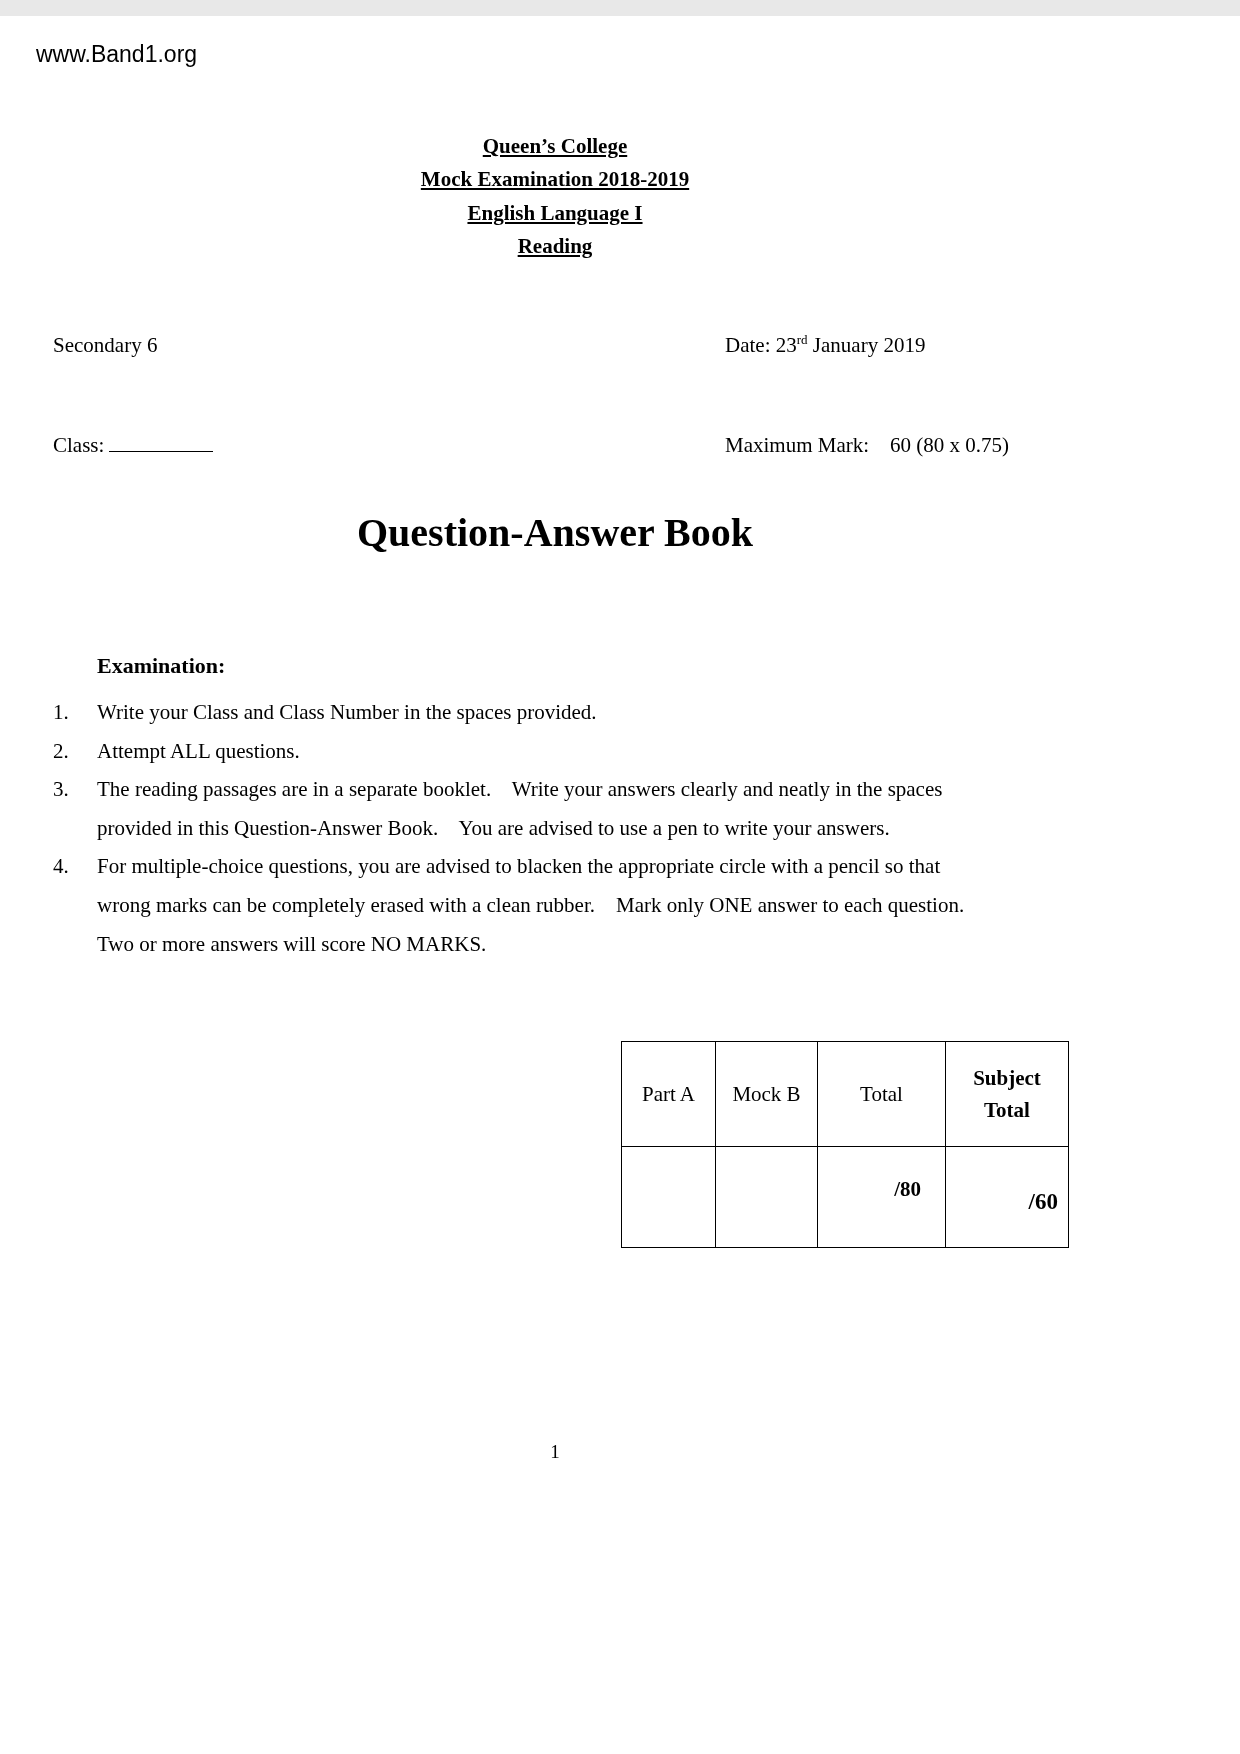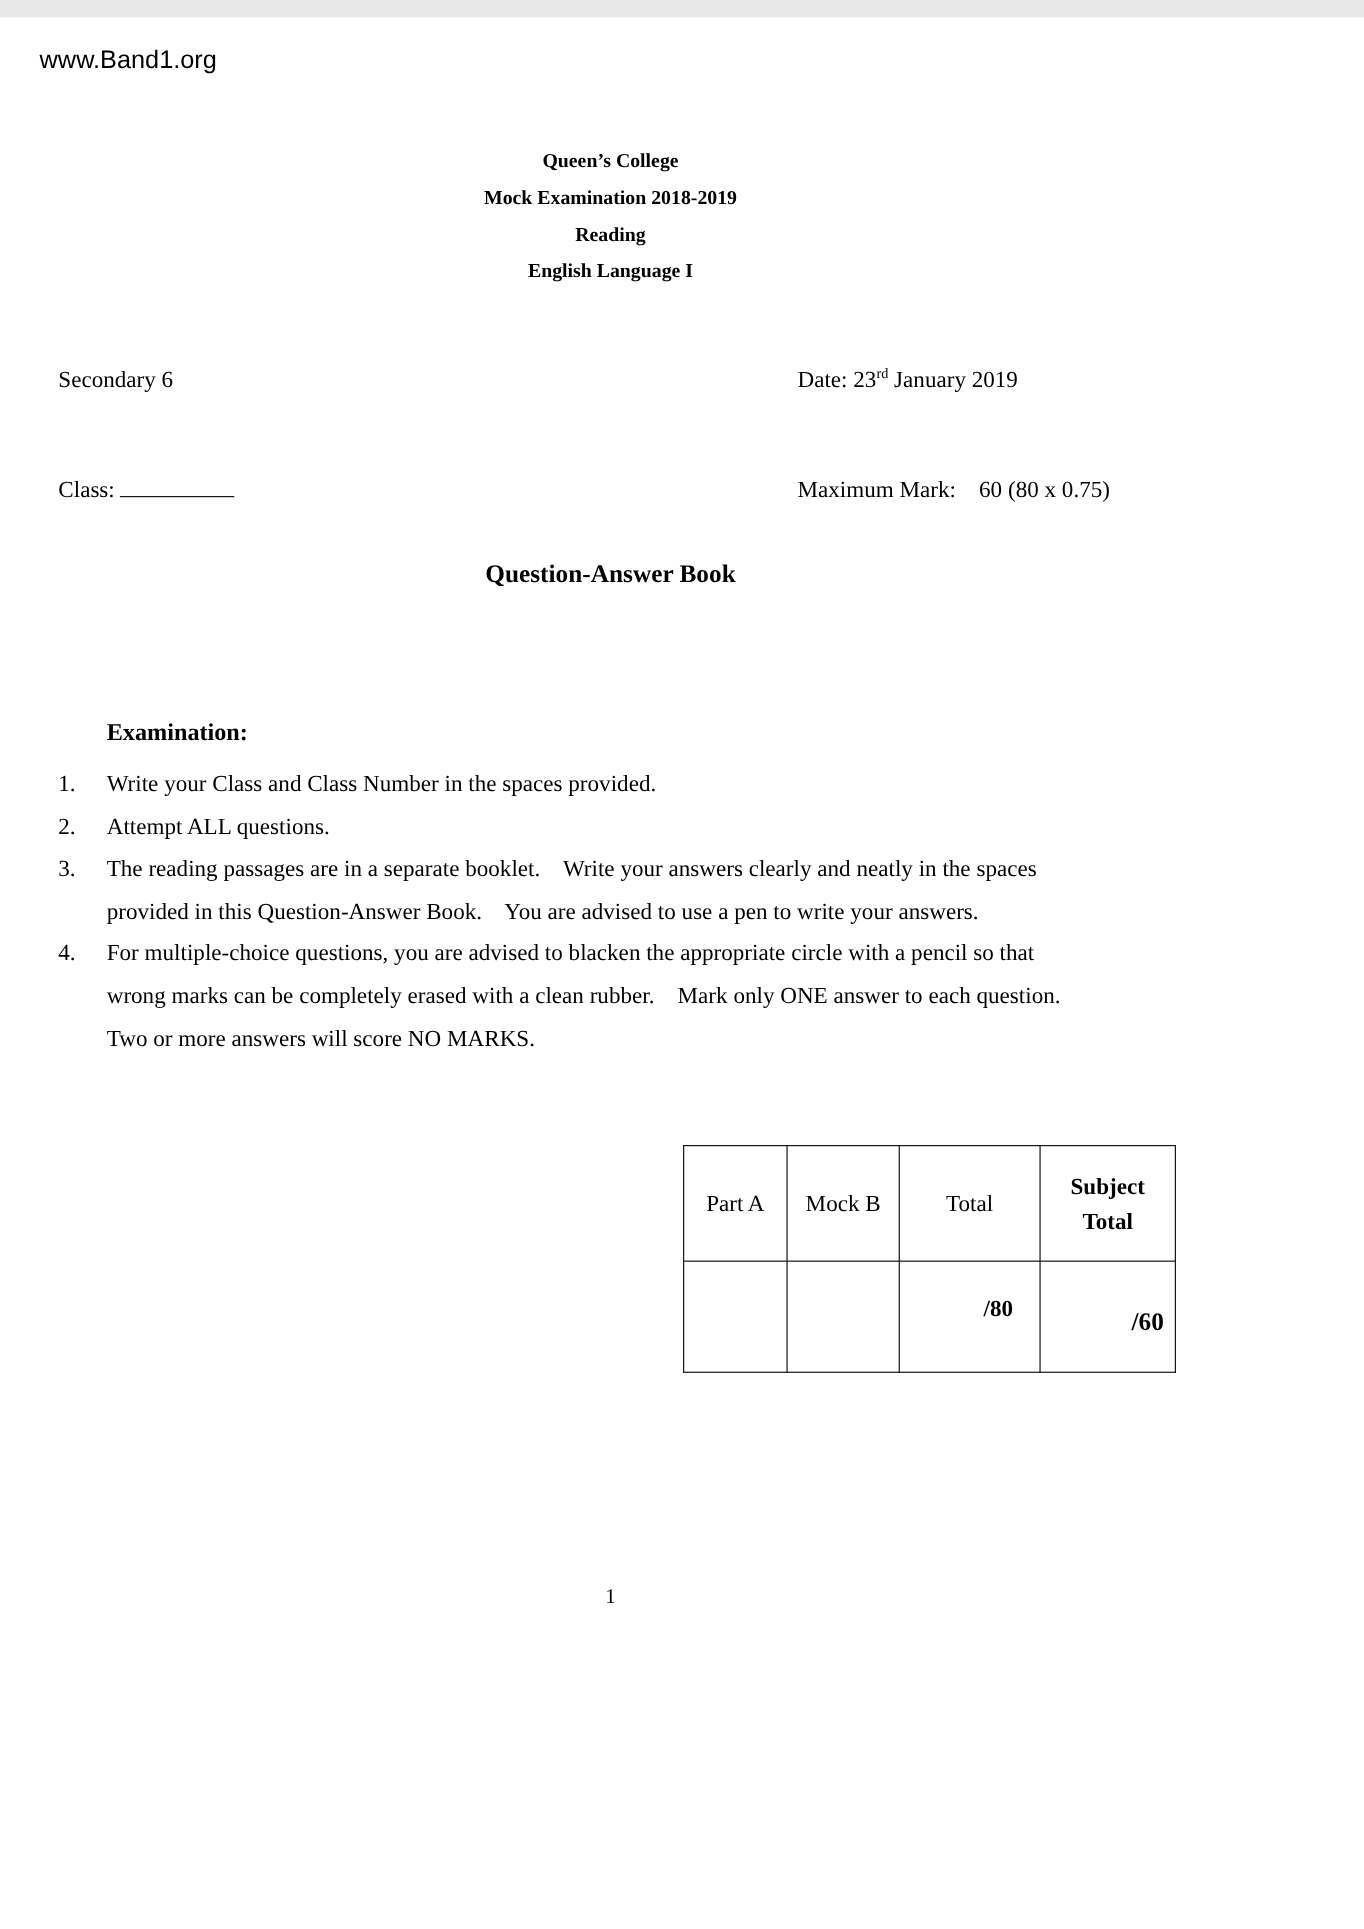--- a/index.html
+++ b/index.html
@@ -22,22 +22,23 @@
     color: #000;
     white-space: pre;
   }
   .header {
     position: absolute;
     left: 53px;
     top: 114px;
     width: 1004px;
     text-align: center;
     font-weight: bold;
-    font-size: 18px;
+    font-size: 21px;
     line-height: 33.4px;
+    text-decoration: underline;
   }
   .meta {
     position: absolute;
     left: 53px;
     top: 247px;
     width: 1004px;
     font-size: 21px;
     line-height: 33.2px;
   }
   .meta div { white-space: pre-wrap; }
@@ -51,21 +52,21 @@
   }
   .blank-class { width: 104px; }
   .blank-classnum { width: 78px; }
   .sup { font-size: 13px; vertical-align: super; line-height: 0; }
   .doc-title {
     position: absolute;
     left: 53px;
     top: 493px;
     width: 1004px;
     text-align: center;
-    font-size: 23px;
+    font-size: 40px;
     font-weight: bold;
   }
   .instructions-heading {
     position: absolute;
     left: 97px;
     top: 637px;
     font-size: 22px;
     font-weight: bold;
   }
   .instr-list {
@@ -126,22 +127,22 @@
 </head>
 <body>
 
 <div class="page">
 
   <div class="watermark">www.Band1.org</div>
 
   <div class="header">
     <div>Queen’s College</div>
     <div>Mock Examination 2018-2019</div>
+    <div>English Language I</div>
     <div>Reading</div>
-    <div>English Language I</div>
   </div>
 
   <div class="meta">
     <div class="meta-left">
       <div>Secondary 6</div>
       <div><span>Class:</span><span class="blank blank-class"></span></div>
     </div>
     <div class="meta-right">
       <div><span>Date: 23</span><span class="sup">rd</span><span> January 2019</span></div>
       <div>Maximum Mark:    60 (80 x 0.75)</div>

